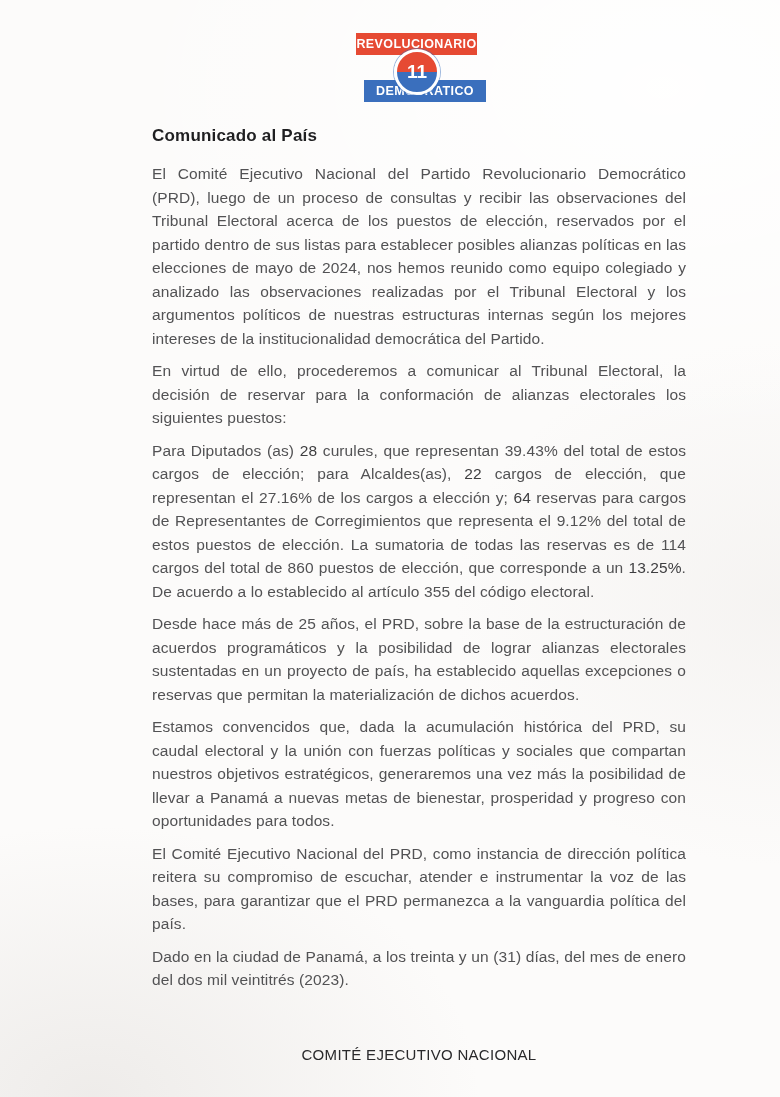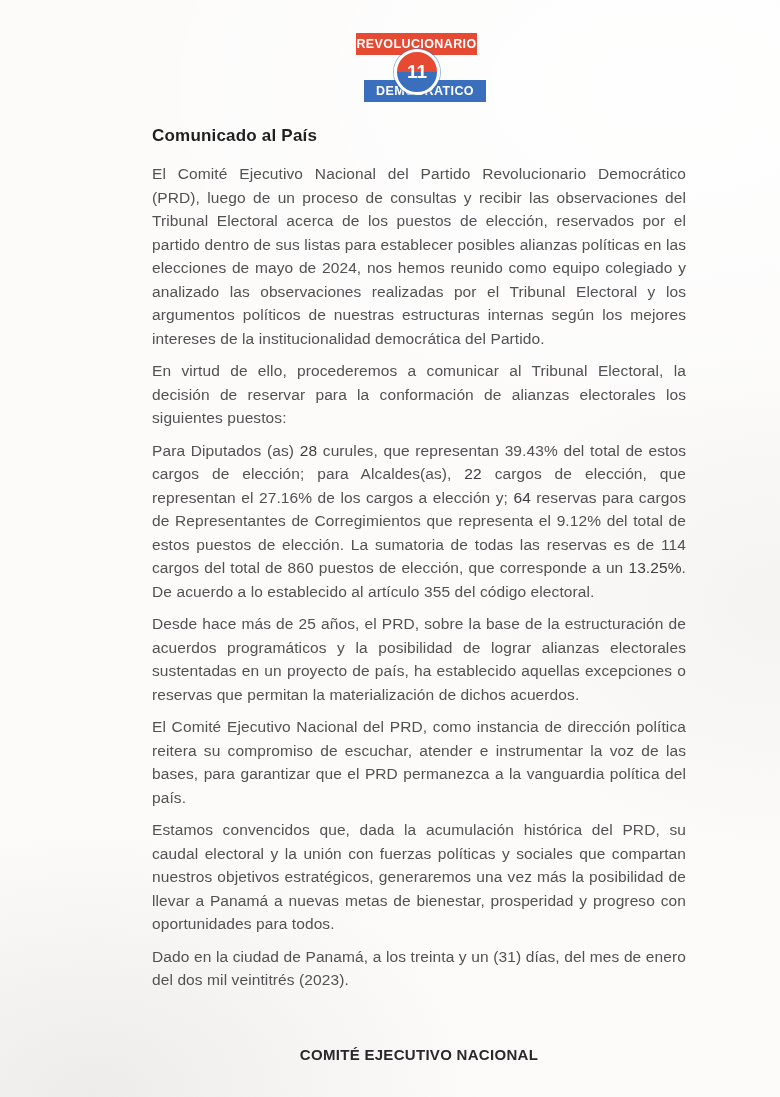--- a/index.html
+++ b/index.html
@@ -43,21 +43,21 @@
   }
   .doc-body { position:absolute; top:162px; left:152px; width:534px; }
   .doc-body p {
     margin:0 0 9px 0;
     font-size:15.5px; line-height:23.5px;
     color:#525254; text-align:justify; letter-spacing:0.1px;
   }
   .doc-body strong { font-weight:normal; color:#3e3e40; }
   .footer {
     position:absolute; top:1046px; left:152px; width:534px;
-    text-align:center; font-weight:bold; font-size:15px;
+    text-align:center; font-weight:normal; font-size:15px;
     color:#29292b; letter-spacing:0.3px;
   }
 </style>
 </head>
 <body>
 
 <div class="page">
 
   <div class="logo">
     <div class="band band-top">
@@ -71,20 +71,20 @@
     </div>
   </div>
 
   <h1 class="title">Comunicado al País</h1>
 
   <div class="doc-body">
     <p>El Comité Ejecutivo Nacional del Partido Revolucionario Democrático (PRD), luego de un proceso de consultas y recibir las observaciones del Tribunal Electoral acerca de los puestos de elección, reservados por el partido dentro de sus listas para establecer posibles alianzas políticas en las elecciones de mayo de 2024, nos hemos reunido como equipo colegiado y analizado las observaciones realizadas por el Tribunal Electoral y los argumentos políticos de nuestras estructuras internas según los mejores intereses de la institucionalidad democrática del Partido.</p>
     <p>En virtud de ello, procederemos a comunicar al Tribunal Electoral, la decisión de reservar para la conformación de alianzas electorales los siguientes puestos:</p>
     <p><span>Para Diputados (as) </span><strong>28</strong><span> curules, que representan 39.43% del total de estos cargos de elección; para Alcaldes(as), </span><strong>22</strong><span> cargos de elección, que representan el 27.16% de los cargos a elección y; </span><strong>64</strong><span> reservas para cargos de Representantes de Corregimientos que representa el 9.12% del total de estos puestos de elección. La sumatoria de todas las reservas es de 114 cargos del total de 860 puestos de elección, que corresponde a un </span><strong>13.25%</strong><span>. De acuerdo a lo establecido al artículo 355 del código electoral.</span></p>
     <p>Desde hace más de 25 años, el PRD, sobre la base de la estructuración de acuerdos programáticos y la posibilidad de lograr alianzas electorales sustentadas en un proyecto de país, ha establecido aquellas excepciones o reservas que permitan la materialización de dichos acuerdos.</p>
+    <p>Estamos convencidos que, dada la acumulación histórica del PRD, su caudal electoral y la unión con fuerzas políticas y sociales que compartan nuestros objetivos estratégicos, generaremos una vez más la posibilidad de llevar a Panamá a nuevas metas de bienestar, prosperidad y progreso con oportunidades para todos.</p>
     <p>El Comité Ejecutivo Nacional del PRD, como instancia de dirección política reitera su compromiso de escuchar, atender e instrumentar la voz de las bases, para garantizar que el PRD permanezca a la vanguardia política del país.</p>
-    <p>Estamos convencidos que, dada la acumulación histórica del PRD, su caudal electoral y la unión con fuerzas políticas y sociales que compartan nuestros objetivos estratégicos, generaremos una vez más la posibilidad de llevar a Panamá a nuevas metas de bienestar, prosperidad y progreso con oportunidades para todos.</p>
     <p>Dado en la ciudad de Panamá, a los treinta y un (31) días, del mes de enero del dos mil veintitrés (2023).</p>
   </div>
 
   <div class="footer">COMITÉ EJECUTIVO NACIONAL</div>
 
 </div>
 
 </body></html>

